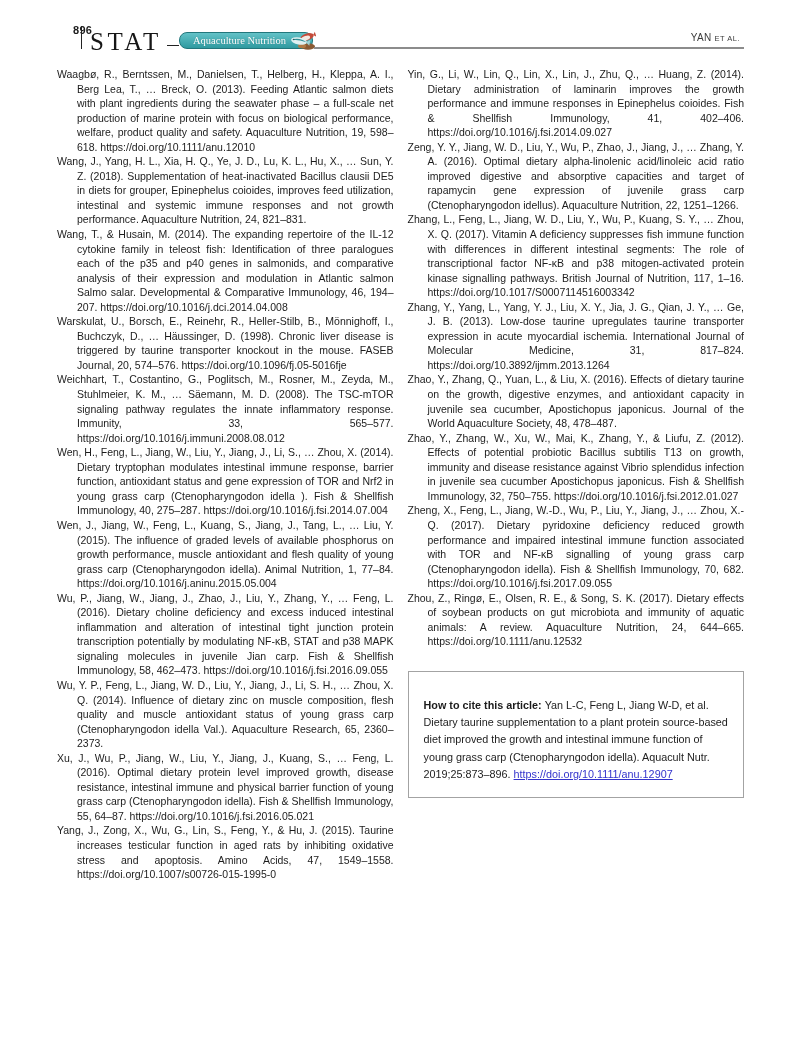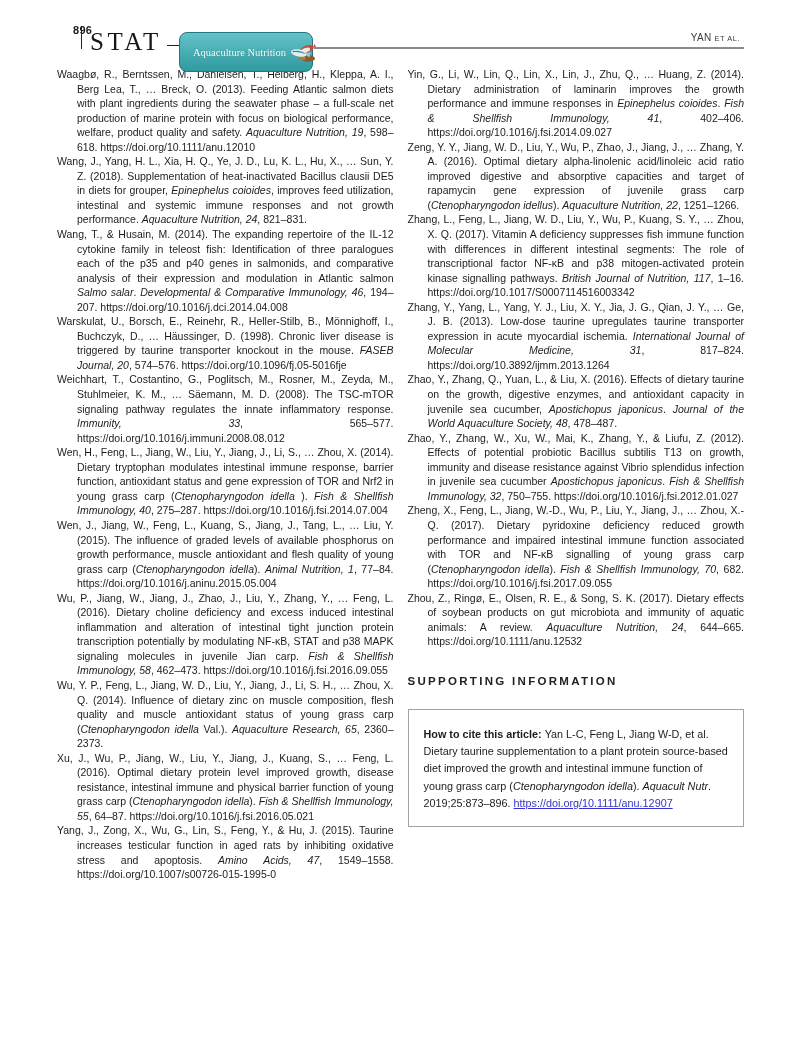--- a/index.html
+++ b/index.html
@@ -8,44 +8,44 @@
     font-family:"Liberation Sans","DejaVu Sans",sans-serif;
     color:#1c1c1c;position:relative;overflow:hidden;
   }
   
   .header{position:relative;height:58px;}
   .page-num{position:absolute;left:73px;top:24px;font-size:11px;font-weight:bold;letter-spacing:.3px;}
   .vert-div{position:absolute;left:81px;top:26px;height:23px;width:0;border-left:1.5px solid #222;}
   .wiley{position:absolute;left:90px;top:28px;font-family:"Liberation Serif","DejaVu Serif",serif;
          font-size:25px;letter-spacing:3.5px;color:#161616;}
   .dash-left{position:absolute;left:167px;top:45px;width:12px;border-top:1.5px solid #222;}
-  .banner{position:absolute;left:179px;top:32px;width:134px;height:40px;
+  .banner{position:absolute;left:179px;top:32px;width:134px;height:17px;
           background:linear-gradient(#63c2c7,#2f9aa0);
           border:1px solid #22777c;border-radius:8px;
           display:flex;align-items:center;box-sizing:border-box;padding:0 3px 0 13px;}
   .banner-title{font-family:"Liberation Serif","DejaVu Serif",serif;font-size:10.5px;color:#ffffff;
                 white-space:nowrap;flex:1;text-shadow:0 0 1px rgba(0,60,60,.4);}
   .banner-art{width:30px;height:19px;flex:0 0 auto;}
   .head-rule{position:absolute;left:314px;top:47px;width:430px;border-top:2px solid #8c8c8c;}
   .running-head{position:absolute;right:60px;top:32px;font-size:10px;color:#3a3a3a;letter-spacing:.3px;}
   .running-head .suffix{font-size:7.5px;letter-spacing:.5px;}
   
   .columns{display:flex;gap:14px;margin:9px 56px 16px 57px;justify-content:center;}
   .col{flex:1 1 0;min-width:0;}
   p.ref{
     margin:0;font-size:10.5px;line-height:14.55px;text-align:justify;
     padding-left:20px;text-indent:-20px;hyphens:auto;-webkit-hyphens:auto;
   }
-  .it{font-style:italic;}
+  .it{}
   .bd{font-weight:bold;}
   
   .supp-head{margin-top:26px;font-size:11.5px;font-weight:bold;letter-spacing:2.3px;color:#222;}
   .supp-body{margin-top:11px;font-size:10.8px;line-height:16.3px;text-align:justify;}
   
-  .cite-box{margin-top:22px;border:1px solid #a3a3a3;padding:16px 15px 14px 15px;}
+  .cite-box{margin-top:22px;border:1px solid #a3a3a3;padding:25px 15px 14px 15px;}
   .cite-text{font-size:10.8px;line-height:17.3px;text-align:left;}
   a.lnk{color:#3333cc;text-decoration:underline;cursor:pointer;}
 </style>
 </head>
 <body>
 
 <div class="header">
   <span class="page-num">896</span>
   <span class="vert-div"></span>
   <span class="wiley">STAT</span>
@@ -91,19 +91,18 @@
         <p class="ref"><span>Yin, G., Li, W., Lin, Q., Lin, X., Lin, J., Zhu, Q., … Huang, Z. (2014). Dietary administration of laminarin improves the growth performance and immune responses in </span><span class="it">Epinephelus coioides</span><span>. </span><span class="it">Fish &amp; Shellfish Immunology, 41</span><span>, 402–406. https://doi.org/10.1016/j.fsi.2014.09.027</span></p>
         <p class="ref"><span>Zeng, Y. Y., Jiang, W. D., Liu, Y., Wu, P., Zhao, J., Jiang, J., … Zhang, Y. A. (2016). Optimal dietary alpha-linolenic acid/linoleic acid ratio improved digestive and absorptive capacities and target of rapamycin gene expression of juvenile grass carp (</span><span class="it">Ctenopharyngodon idellus</span><span>). </span><span class="it">Aquaculture Nutrition, 22</span><span>, 1251–1266.</span></p>
         <p class="ref"><span>Zhang, L., Feng, L., Jiang, W. D., Liu, Y., Wu, P., Kuang, S. Y., … Zhou, X. Q. (2017). Vitamin A deficiency suppresses fish immune function with differences in different intestinal segments: The role of transcriptional factor NF-κB and p38 mitogen-activated protein kinase signalling pathways. </span><span class="it">British Journal of Nutrition, 117</span><span>, 1–16. https://doi.org/10.1017/S0007114516003342</span></p>
         <p class="ref"><span>Zhang, Y., Yang, L., Yang, Y. J., Liu, X. Y., Jia, J. G., Qian, J. Y., … Ge, J. B. (2013). Low-dose taurine upregulates taurine transporter expression in acute myocardial ischemia. </span><span class="it">International Journal of Molecular Medicine, 31</span><span>, 817–824. https://doi.org/10.3892/ijmm.2013.1264</span></p>
         <p class="ref"><span>Zhao, Y., Zhang, Q., Yuan, L., &amp; Liu, X. (2016). Effects of dietary taurine on the growth, digestive enzymes, and antioxidant capacity in juvenile sea cucumber, </span><span class="it">Apostichopus japonicus</span><span>. </span><span class="it">Journal of the World Aquaculture Society, 48</span><span>, 478–487.</span></p>
         <p class="ref"><span>Zhao, Y., Zhang, W., Xu, W., Mai, K., Zhang, Y., &amp; Liufu, Z. (2012). Effects of potential probiotic Bacillus subtilis T13 on growth, immunity and disease resistance against Vibrio splendidus infection in juvenile sea cucumber </span><span class="it">Apostichopus japonicus</span><span>. </span><span class="it">Fish &amp; Shellfish Immunology, 32</span><span>, 750–755. https://doi.org/10.1016/j.fsi.2012.01.027</span></p>
         <p class="ref"><span>Zheng, X., Feng, L., Jiang, W.-D., Wu, P., Liu, Y., Jiang, J., … Zhou, X.-Q. (2017). Dietary pyridoxine deficiency reduced growth performance and impaired intestinal immune function associated with TOR and NF-κB signalling of young grass carp (</span><span class="it">Ctenopharyngodon idella</span><span>). </span><span class="it">Fish &amp; Shellfish Immunology, 70</span><span>, 682. https://doi.org/10.1016/j.fsi.2017.09.055</span></p>
         <p class="ref"><span>Zhou, Z., Ringø, E., Olsen, R. E., &amp; Song, S. K. (2017). Dietary effects of soybean products on gut microbiota and immunity of aquatic animals: A review. </span><span class="it">Aquaculture Nutrition, 24</span><span>, 644–665. https://doi.org/10.1111/anu.12532</span></p>
       </div>
 
-    <div class="supp-head">SUPPORTING INFORMATION</div>
 
     <div class="cite-box">
       <div class="cite-text"><span class="bd">How to cite this article: </span><span>Yan L-C, Feng L, Jiang W-D, et al. Dietary taurine supplementation to a plant protein source-based diet improved the growth and intestinal immune function of young grass carp (</span><span class="it">Ctenopharyngodon idella</span><span>). </span><span class="it">Aquacult Nutr</span><span>. 2019;25:873–896. </span><a class="lnk" href="#">https://doi.org/10.1111/anu.12907</a></div>
     </div>
   </div>
 </div>
 
 </body></html>

